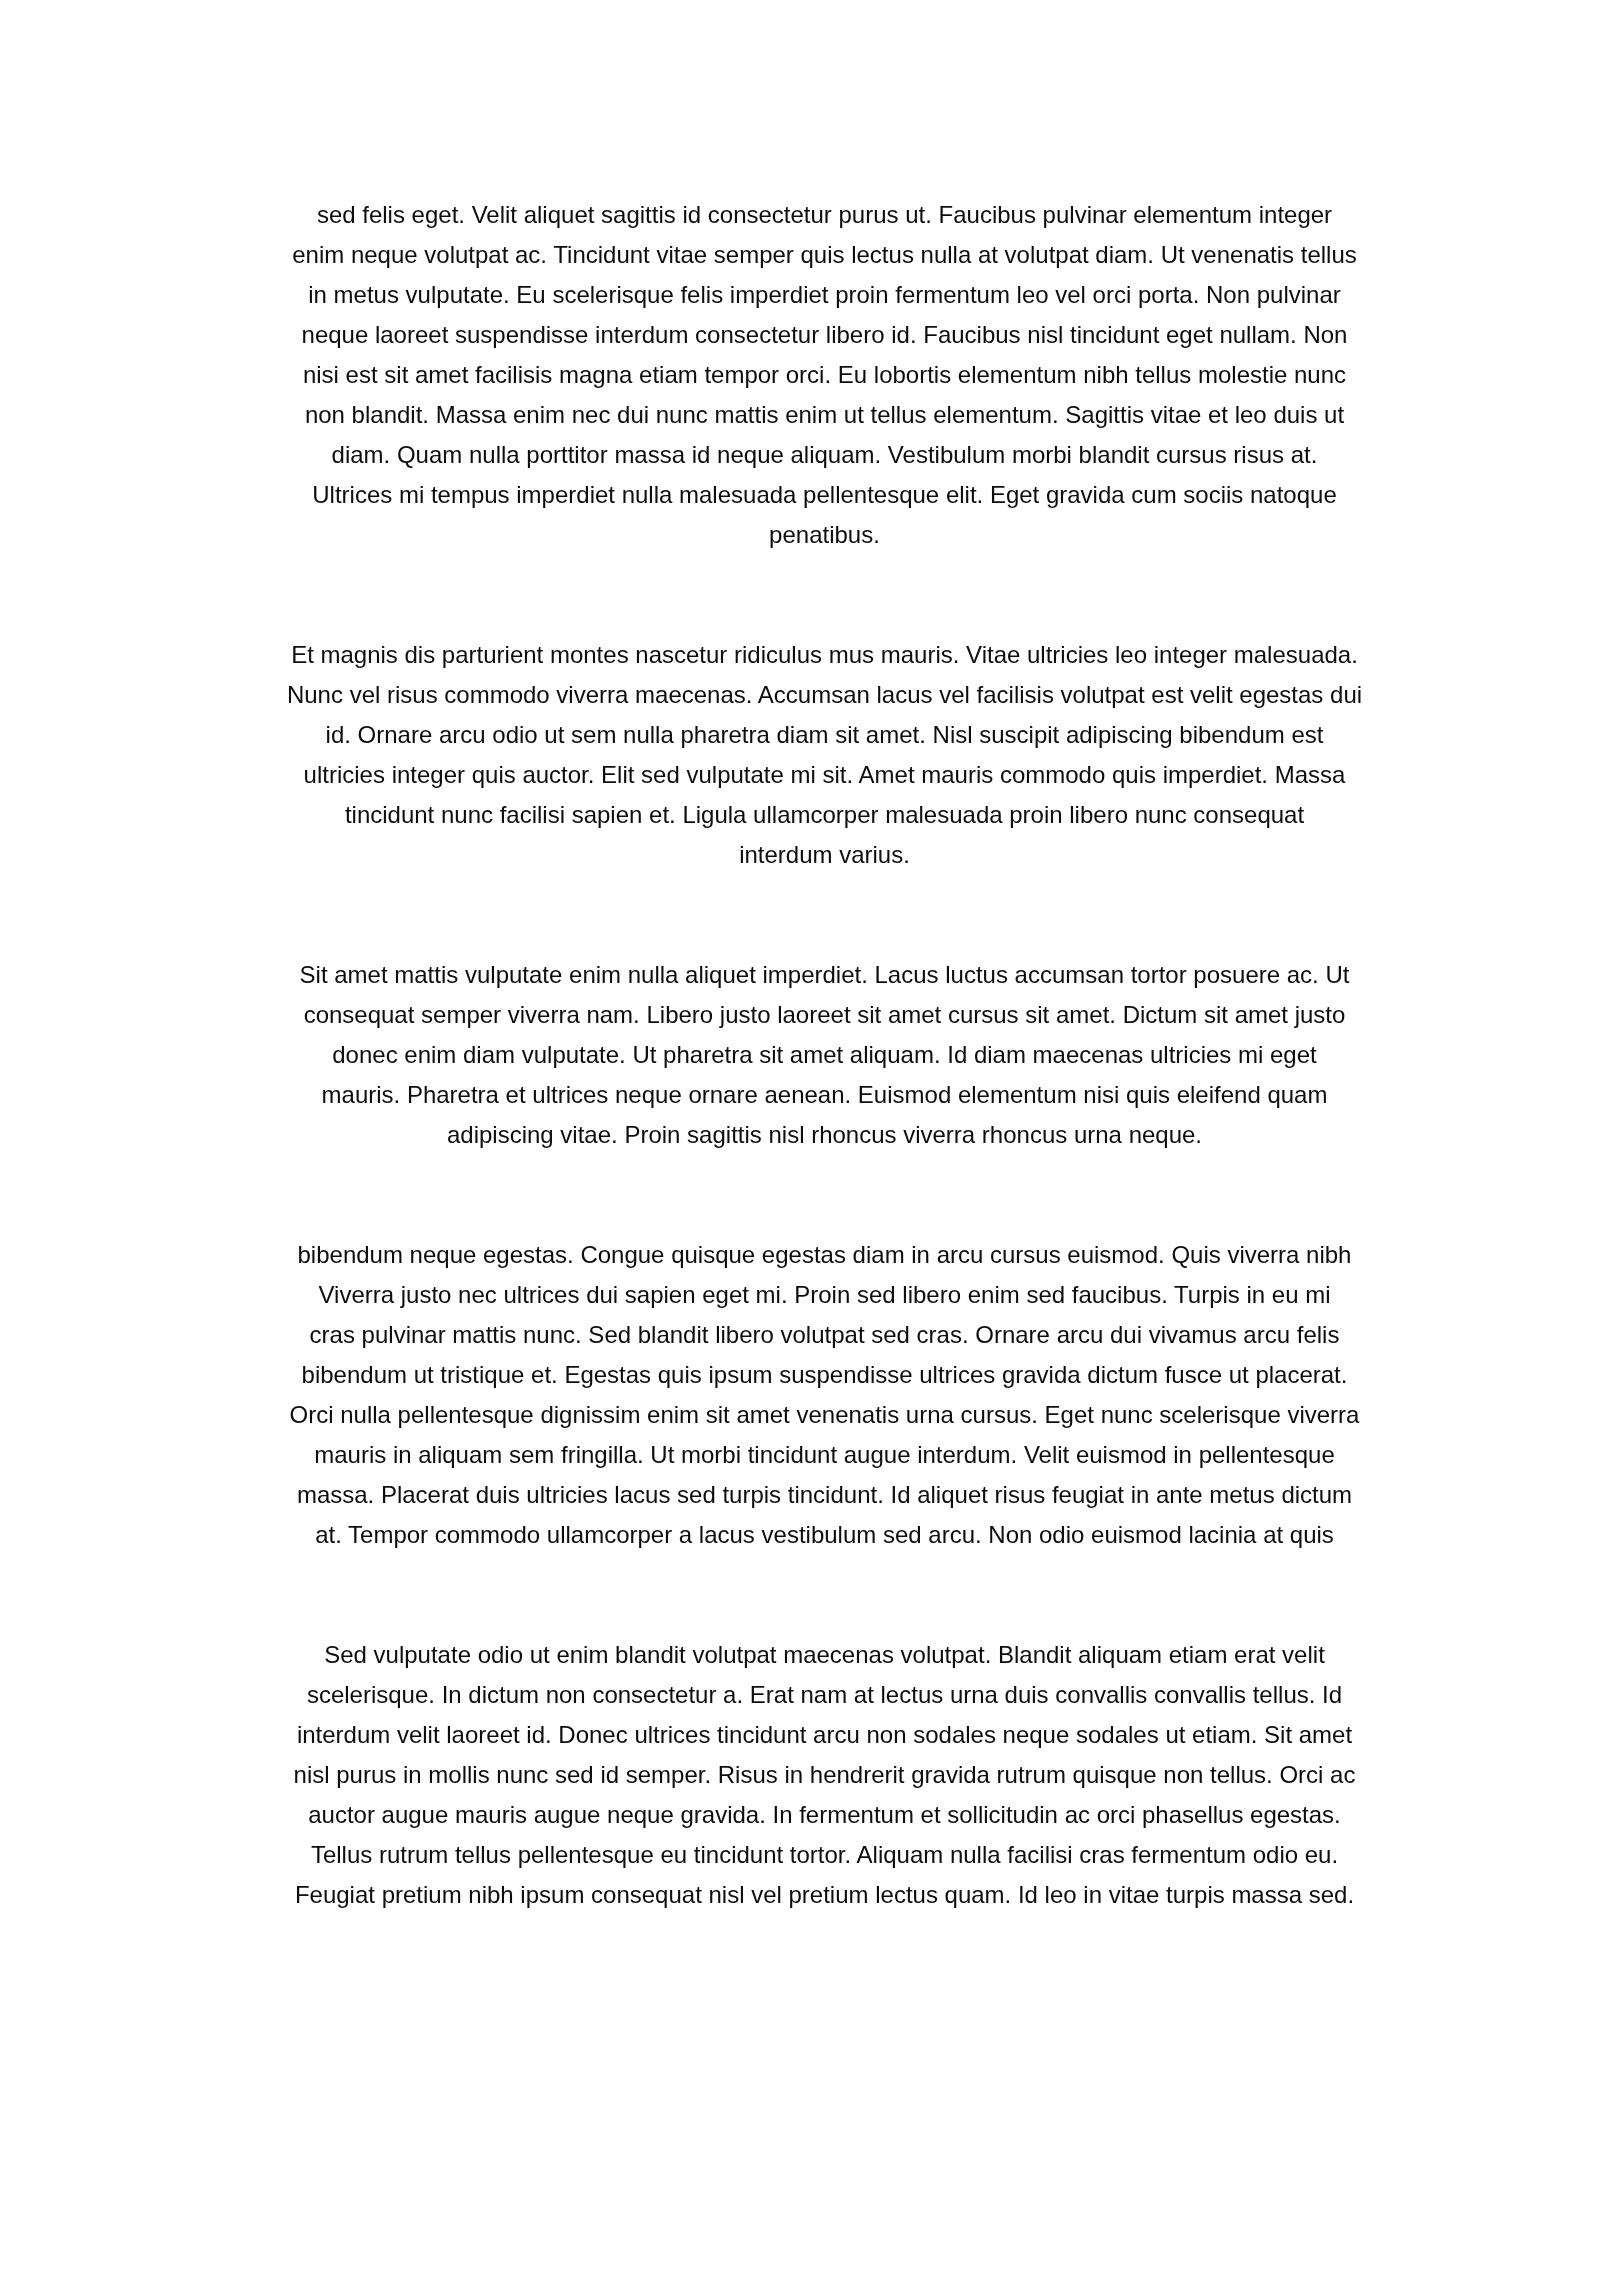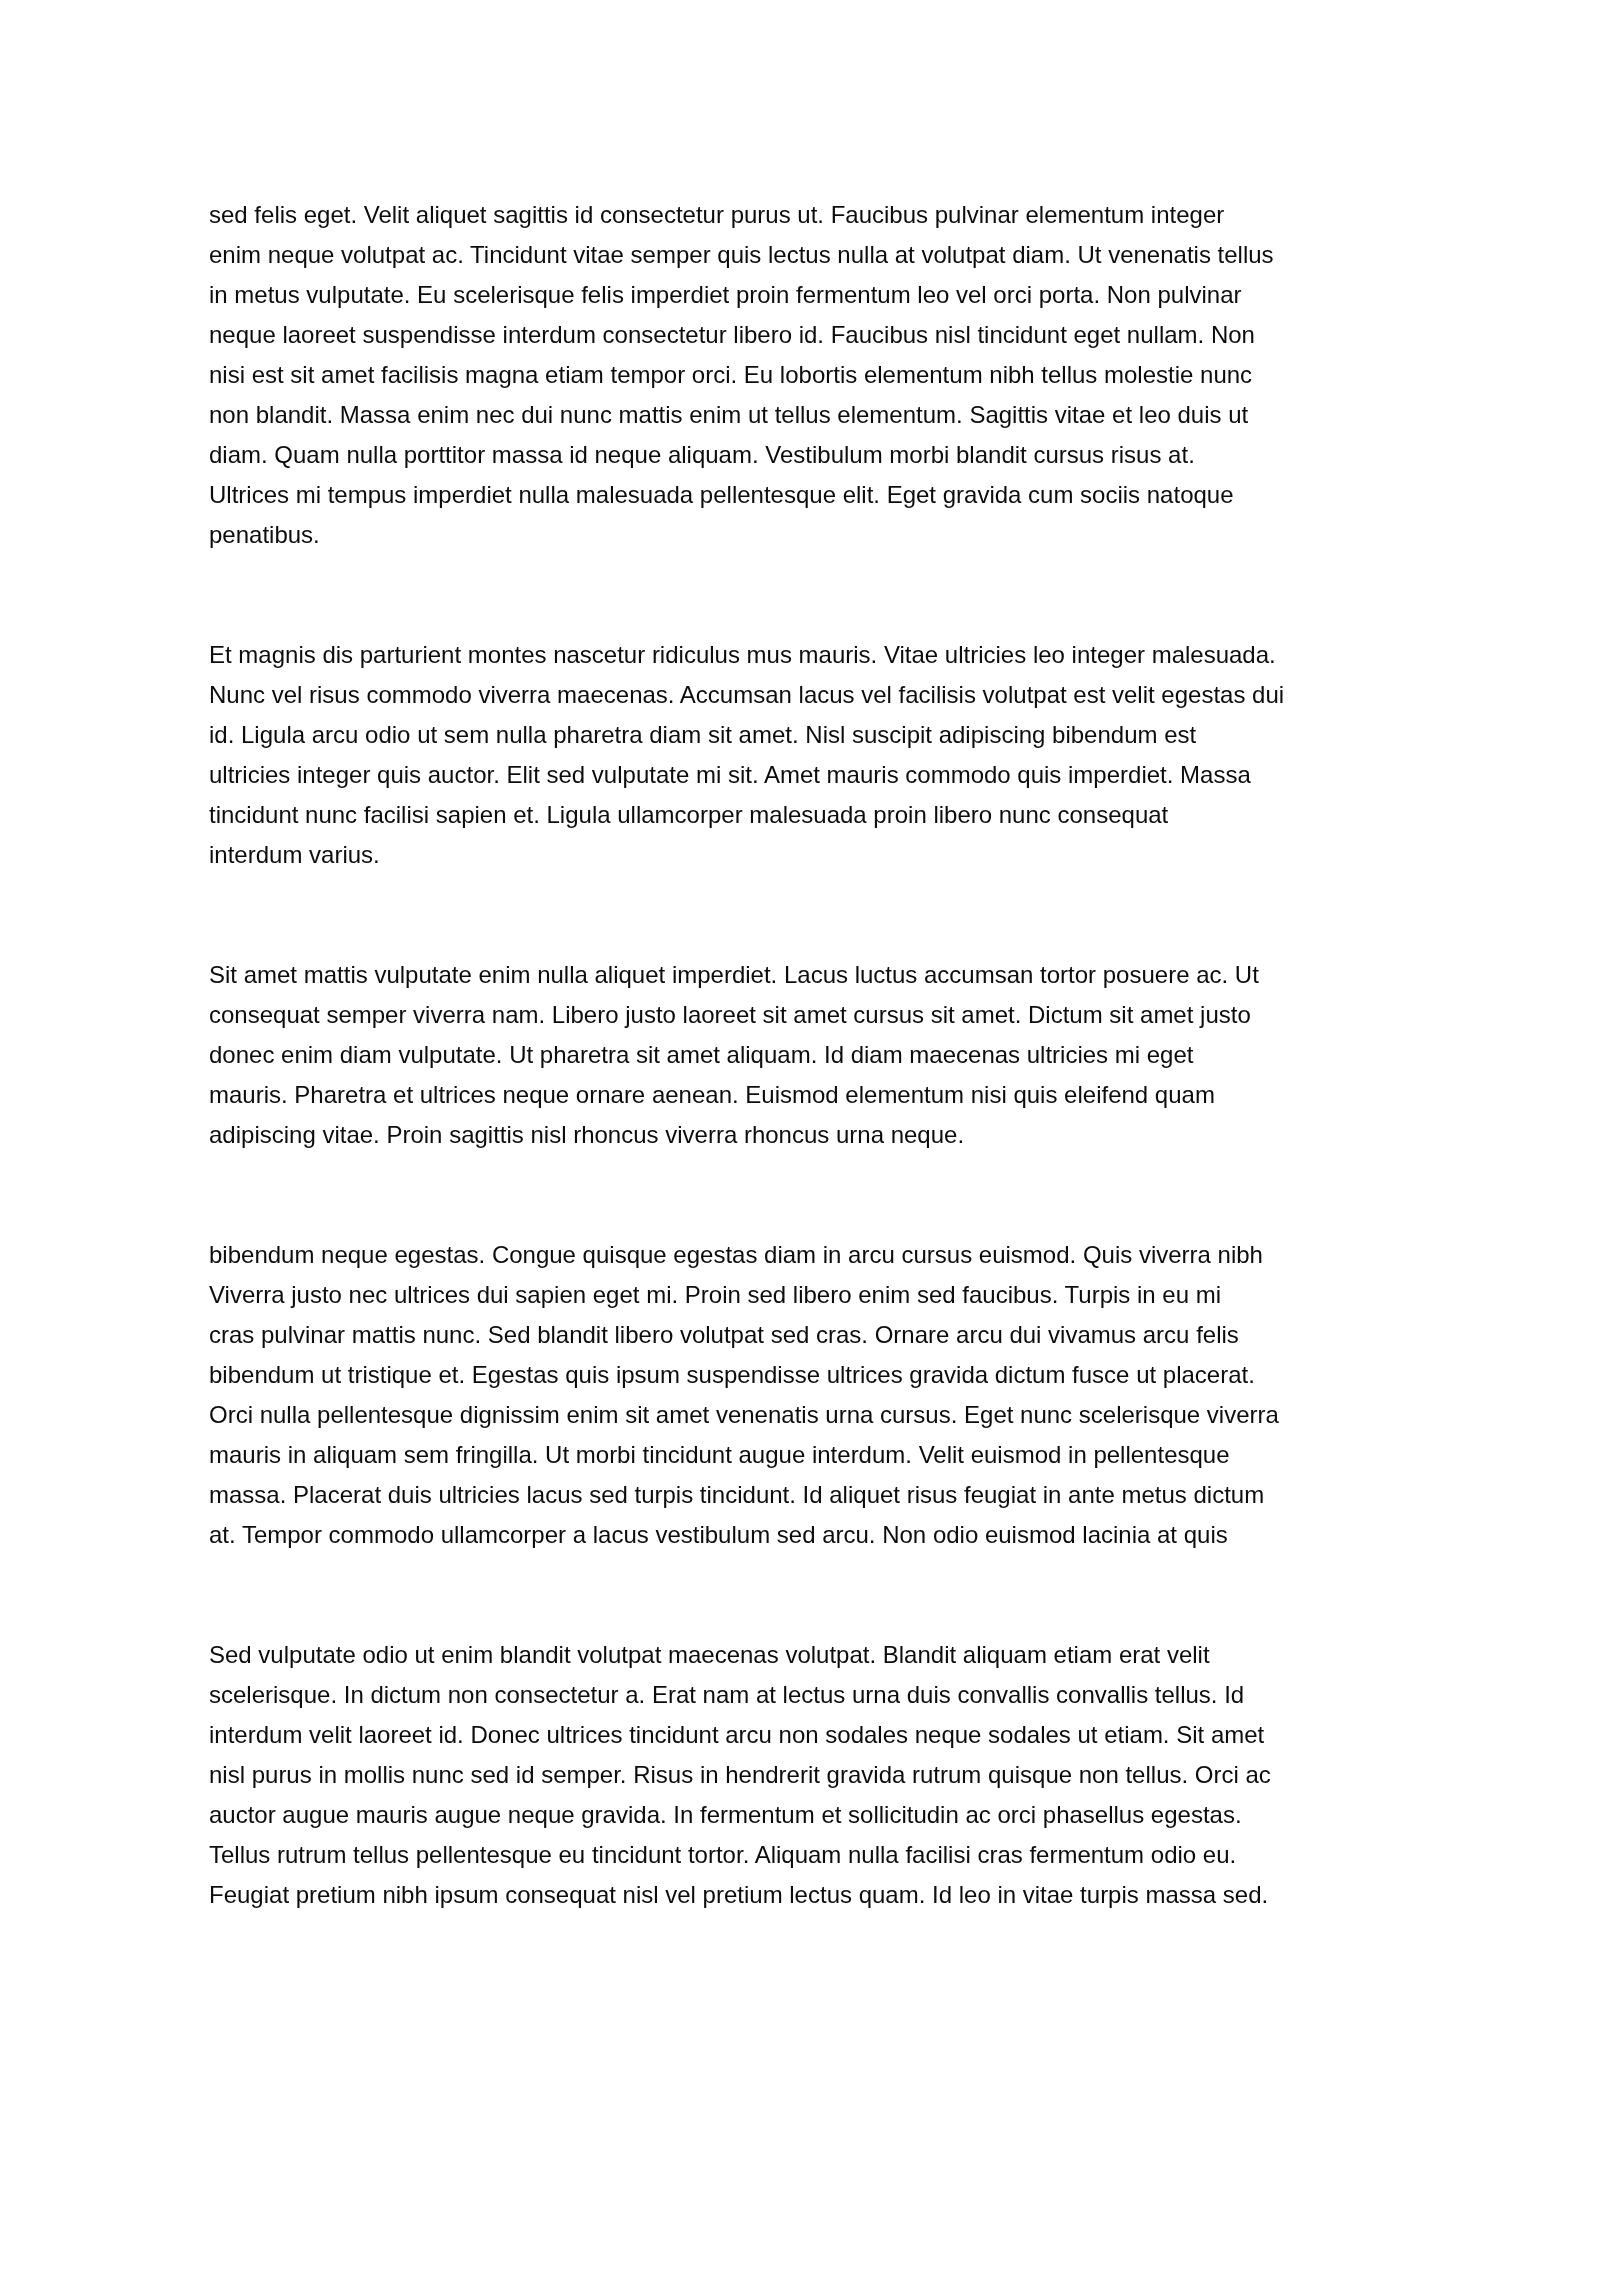--- a/index.html
+++ b/index.html
@@ -25,21 +25,22 @@
       position: absolute;
       left: 197px;
       top: 195px;
       width: 1255px;
       font-family: "Liberation Sans", sans-serif;
       font-size: 24px;
       line-height: 40px;
       color: #0d0d0d;
     }
     .paragraph {
-      margin: 0 0 80px 12px;
+      margin: 0 0 80px 0;
+      text-align: center;
     }
     .line {
       display: block;
       white-space: nowrap;
       height: 40px;
     }
   </style>
 </head>
 <body>
 
@@ -54,21 +55,21 @@
       <span class="line">nisi est sit amet facilisis magna etiam tempor orci. Eu lobortis elementum nibh tellus molestie nunc</span>
       <span class="line">non blandit. Massa enim nec dui nunc mattis enim ut tellus elementum. Sagittis vitae et leo duis ut</span>
       <span class="line">diam. Quam nulla porttitor massa id neque aliquam. Vestibulum morbi blandit cursus risus at.</span>
       <span class="line">Ultrices mi tempus imperdiet nulla malesuada pellentesque elit. Eget gravida cum sociis natoque</span>
       <span class="line">penatibus.</span>
     </p>
 
     <p class="paragraph">
       <span class="line">Et magnis dis parturient montes nascetur ridiculus mus mauris. Vitae ultricies leo integer malesuada.</span>
       <span class="line">Nunc vel risus commodo viverra maecenas. Accumsan lacus vel facilisis volutpat est velit egestas dui</span>
-      <span class="line">id. Ligula arcu odio ut sem nulla pharetra diam sit amet. Nisl suscipit adipiscing bibendum est</span>
+      <span class="line">id. Ornare arcu odio ut sem nulla pharetra diam sit amet. Nisl suscipit adipiscing bibendum est</span>
       <span class="line">ultricies integer quis auctor. Elit sed vulputate mi sit. Amet mauris commodo quis imperdiet. Massa</span>
       <span class="line">tincidunt nunc facilisi sapien et. Ligula ullamcorper malesuada proin libero nunc consequat</span>
       <span class="line">interdum varius.</span>
     </p>
 
     <p class="paragraph">
       <span class="line">Sit amet mattis vulputate enim nulla aliquet imperdiet. Lacus luctus accumsan tortor posuere ac. Ut</span>
       <span class="line">consequat semper viverra nam. Libero justo laoreet sit amet cursus sit amet. Dictum sit amet justo</span>
       <span class="line">donec enim diam vulputate. Ut pharetra sit amet aliquam. Id diam maecenas ultricies mi eget</span>
       <span class="line">mauris. Pharetra et ultrices neque ornare aenean. Euismod elementum nisi quis eleifend quam</span>

